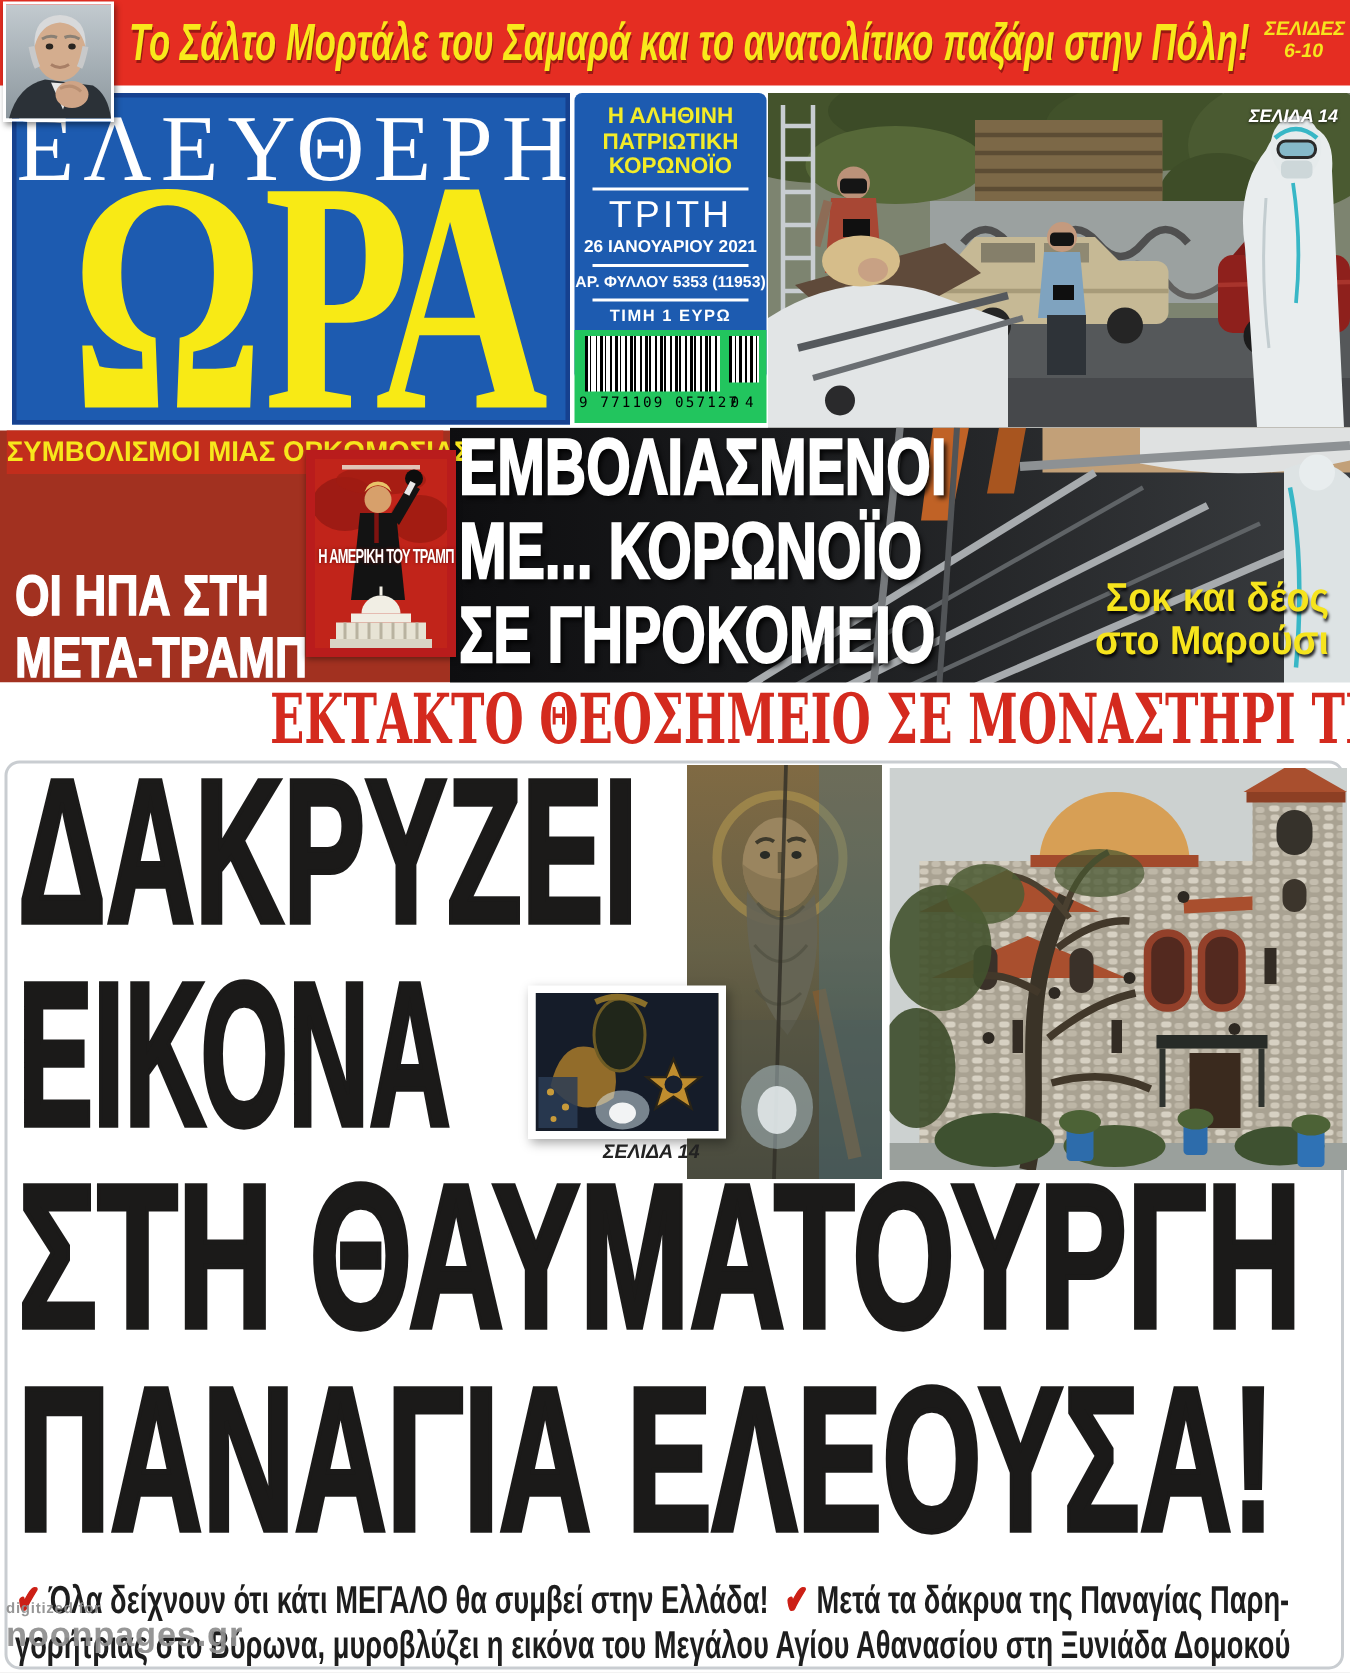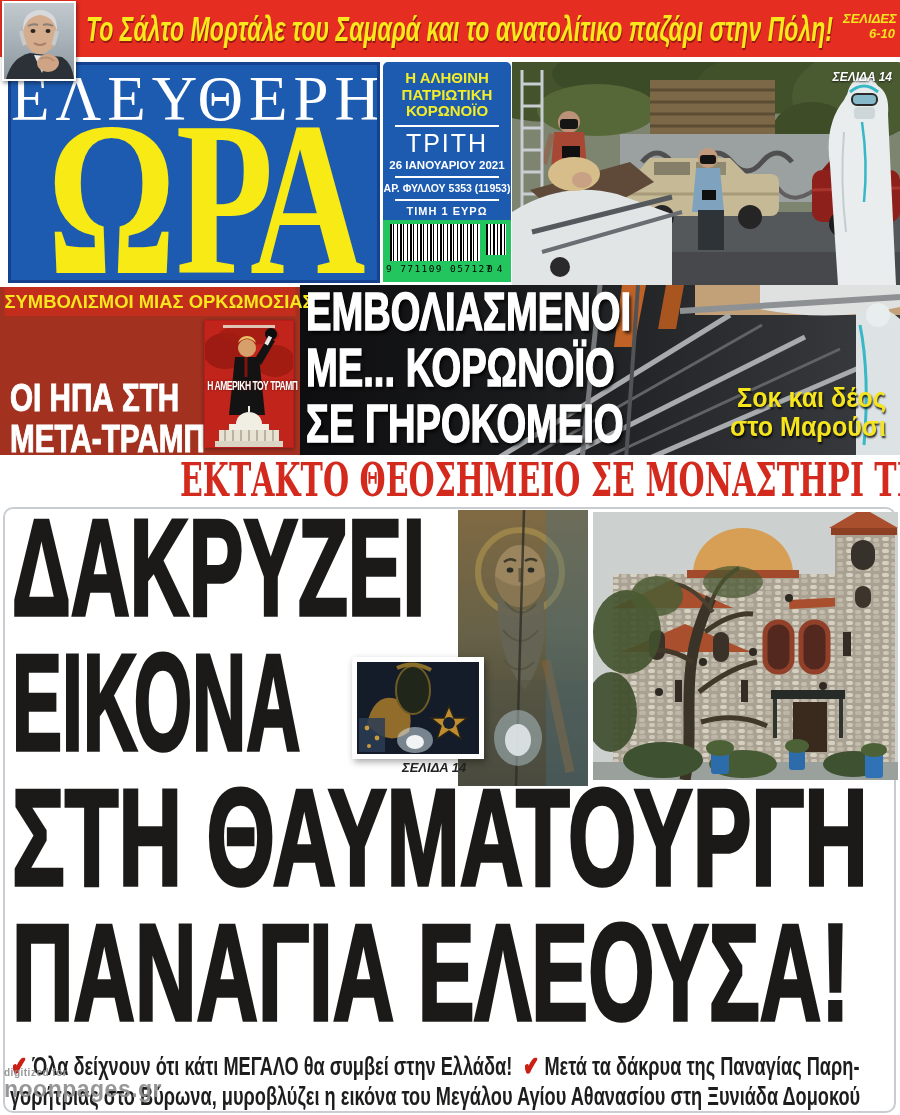--- a/index.html
+++ b/index.html
@@ -5,21 +5,21 @@
   html,body{margin:0;padding:0;background:#e9e9e9;}
   .page{position:relative;width:900px;height:1115px;background:#ffffff;overflow:hidden;
         font-family:"Liberation Sans",sans-serif;margin:0 auto;}
 
   
   .top-banner{position:absolute;left:0;top:0;width:900px;height:57px;background:#e52d22;}
   .top-banner-text{position:absolute;left:86px;top:9px;font-size:35px;font-weight:bold;font-style:italic;
       color:#f9e81b;white-space:nowrap;transform:scaleX(.66);transform-origin:left top;
       text-shadow:1px 2px 0 rgba(90,10,6,.55);}
   .pages-box{position:absolute;right:5px;top:11px;width:52px;color:#f6e41d;font-style:italic;font-weight:bold;
-      font-size:13px;line-height:15px;text-align:right;}
+      font-size:13px;line-height:15px;text-align:center;}
   .portrait{position:absolute;left:2px;top:1px;width:70px;height:76px;border:2px solid #fff;
       box-shadow:1px 2px 4px rgba(0,0,0,.45);z-index:6;}
   .portrait svg{display:block;width:100%;height:100%;}
 
   
   .masthead{position:absolute;left:8px;top:62px;width:372px;height:221px;background:#1d5bb0;
       border:3px solid #16418f;box-sizing:border-box;text-align:center;overflow:hidden;}
   .masthead-title1{position:absolute;left:0;top:6px;width:100%;color:#ffffff;
       font-family:"Liberation Serif",serif;font-size:63px;line-height:56px;letter-spacing:6px;white-space:nowrap;}
   .masthead-title2{position:absolute;left:0;top:24px;width:100%;color:#f8ea15;
@@ -63,21 +63,21 @@
       font-weight:bold;font-size:27px;line-height:29px;z-index:4;transform:scaleX(.93);
       transform-origin:right top;text-shadow:1px 2px 2px rgba(0,0,0,.85);}
 
   
   .trump-box{position:absolute;left:0;top:287px;width:300px;height:168px;background:#a23120;}
   .trump-kicker{height:29px;background:#c22d1c;color:#f7e71c;font-weight:bold;font-size:19px;
       text-align:center;line-height:29px;white-space:nowrap;transform:scaleX(.97);transform-origin:center top;}
   .trump-headline{position:absolute;left:10px;top:47px;margin-top:44px;}
   .trump-line{color:#fff;font-weight:bold;font-size:38px;line-height:41px;white-space:nowrap;
       transform:scaleX(.78);transform-origin:left top;-webkit-text-stroke:1px #fff;}
-  .poster{position:absolute;left:204px;top:320px;width:88px;height:126px;border:1px solid #b91c1c;
+  .poster{position:absolute;left:204px;top:300px;width:88px;height:126px;border:6px solid #b91c1c;
       box-shadow:0 1px 4px rgba(0,0,0,.4);z-index:5;}
   .poster svg{display:block;width:100%;height:100%;}
   .poster-title{position:absolute;left:0;top:57px;width:100%;text-align:center;color:#fff;font-weight:bold;
       font-size:9px;letter-spacing:-.5px;transform:scale(.95,1.5);transform-origin:center top;
       text-shadow:0 0 2px #6e0f0a;white-space:nowrap;}
 
   
   .strap{position:absolute;left:0;top:455px;width:900px;height:50px;background:#fff;}
   .strap-text{position:absolute;left:0;top:1px;width:100%;text-align:center;color:#d42a1e;
       font-family:"DejaVu Serif",serif;font-weight:bold;font-size:50px;line-height:52px;white-space:nowrap;

